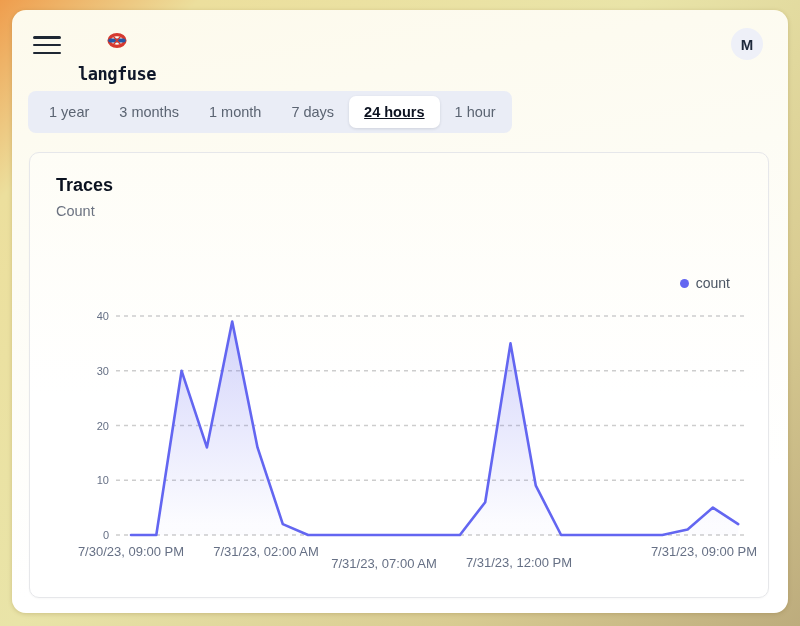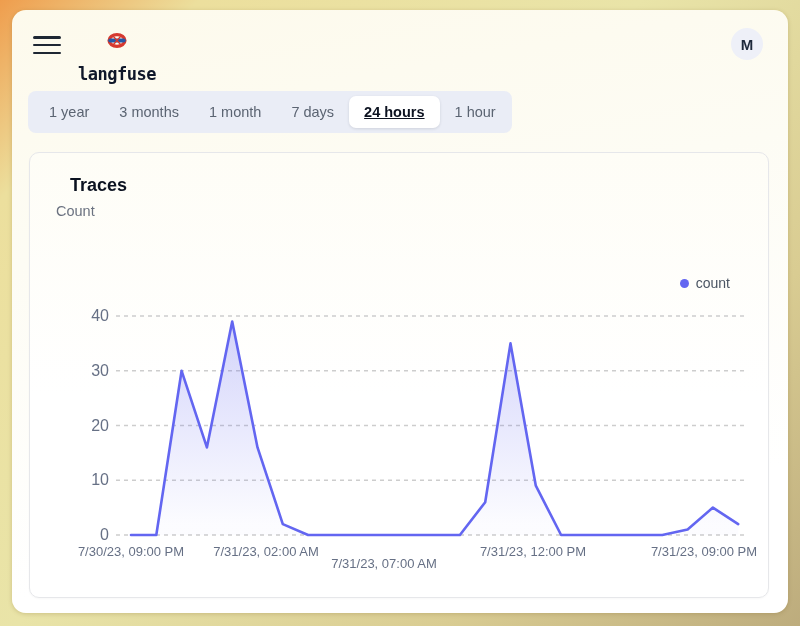--- a/index.html
+++ b/index.html
@@ -28,28 +28,28 @@
   .tabbar { position:absolute; left:16px; top:81px; width:484px; height:42px;
     background:#eaedf6; border-radius:8px; display:flex; align-items:center; padding:14px 6px; }
   .tab { height:32px; display:flex; align-items:center; padding:0 15px; border-radius:7px;
     font-size:14.5px; color:#5b6472; cursor:pointer; white-space:nowrap; }
   .tab.selected { background:#ffffff; color:#0c1220; font-weight:700;
     box-shadow:0 1px 3px rgba(15,23,42,.12);text-decoration:underline; }
   
   .card { position:absolute; left:17px; top:142px; width:740px; height:446px;
     background:linear-gradient(180deg,#fefdf6 0%,#ffffff 55%);
     border:1px solid #e6e7ea; border-radius:10px; box-shadow:0 1px 2px rgba(0,0,0,.03); }
-  .card-title { position:absolute; left:40px; top:22px; font-size:18px; font-weight:700; color:#0b1220; }
+  .card-title { position:absolute; left:26px; top:22px; font-size:18px; font-weight:700; color:#0b1220; }
   .card-subtitle { position:absolute; left:26px; top:50px; font-size:14.5px; color:#6b7280; }
   .legend { position:absolute; top:121px; right:38px; display:flex; align-items:center; gap:7px; height:18px; }
   .legend-dot { width:9px; height:9px; border-radius:50%; }
   .legend-label { font-size:14px; color:#4b5563; }
   .chart-svg { position:absolute; left:31px; top:148px; }
   .ytick { position:absolute; left:38px; width:41px; height:18px; text-align:right;
-    font-size:16px; color:#667085; line-height:18px; }
+    font-size:11px; color:#667085; line-height:18px; }
   .xtick { position:absolute; top:390px; width:140px; height:17px; text-align:center;
     font-size:13px; color:#667085; line-height:17px; white-space:nowrap; }
 </style>
 </head>
 <body>
 
 <div class="page">
 
   <div class="topbar">
     <div class="hamburger">
@@ -111,18 +111,18 @@
           <line x1="55" x2="685" y1="15" y2="15" stroke="#cdcdcd" stroke-width="1.3" stroke-dasharray="4 4"></line>
         </g>
       <path id="area-path" fill="url(#areaGrad)" stroke="none" d="M70.0 234.0 L95.3 234.0 L120.6 69.8 L145.9 146.4 L171.2 20.5 L196.5 146.4 L221.8 223.1 L247.1 234.0 L272.4 234.0 L297.7 234.0 L323.0 234.0 L348.3 234.0 L373.6 234.0 L398.9 234.0 L424.2 201.2 L449.5 42.4 L474.8 184.7 L500.1 234.0 L525.4 234.0 L550.7 234.0 L576.0 234.0 L601.3 234.0 L626.6 228.5 L651.9 206.6 L677.2 223.1 L677.2 234 L70.0 234 Z"></path>
       <path id="line-path" fill="none" stroke-width="2.6" stroke-linejoin="round" stroke-linecap="round" d="M70.0 234.0 L95.3 234.0 L120.6 69.8 L145.9 146.4 L171.2 20.5 L196.5 146.4 L221.8 223.1 L247.1 234.0 L272.4 234.0 L297.7 234.0 L323.0 234.0 L348.3 234.0 L373.6 234.0 L398.9 234.0 L424.2 201.2 L449.5 42.4 L474.8 184.7 L500.1 234.0 L525.4 234.0 L550.7 234.0 L576.0 234.0 L601.3 234.0 L626.6 228.5 L651.9 206.6 L677.2 223.1" stroke="#6366f1"></path>
     </svg>
 
     <div id="xlabels">
         <div class="xtick" style="left: 31px;">7/30/23, 09:00 PM</div>
         <div class="xtick" style="left: 166px;">7/31/23, 02:00 AM</div>
         <div class="xtick" style="left: 284px; margin-top: 12px;">7/31/23, 07:00 AM</div>
-        <div class="xtick" style="left: 433px;">7/31/23, 12:00 PM</div>
+        <div class="xtick" style="left: 419px; margin-top: 11px;">7/31/23, 12:00 PM</div>
         <div class="xtick" style="left: 604px;">7/31/23, 09:00 PM</div>
       </div>
   </section>
 
 </div>
 
 </body></html>

